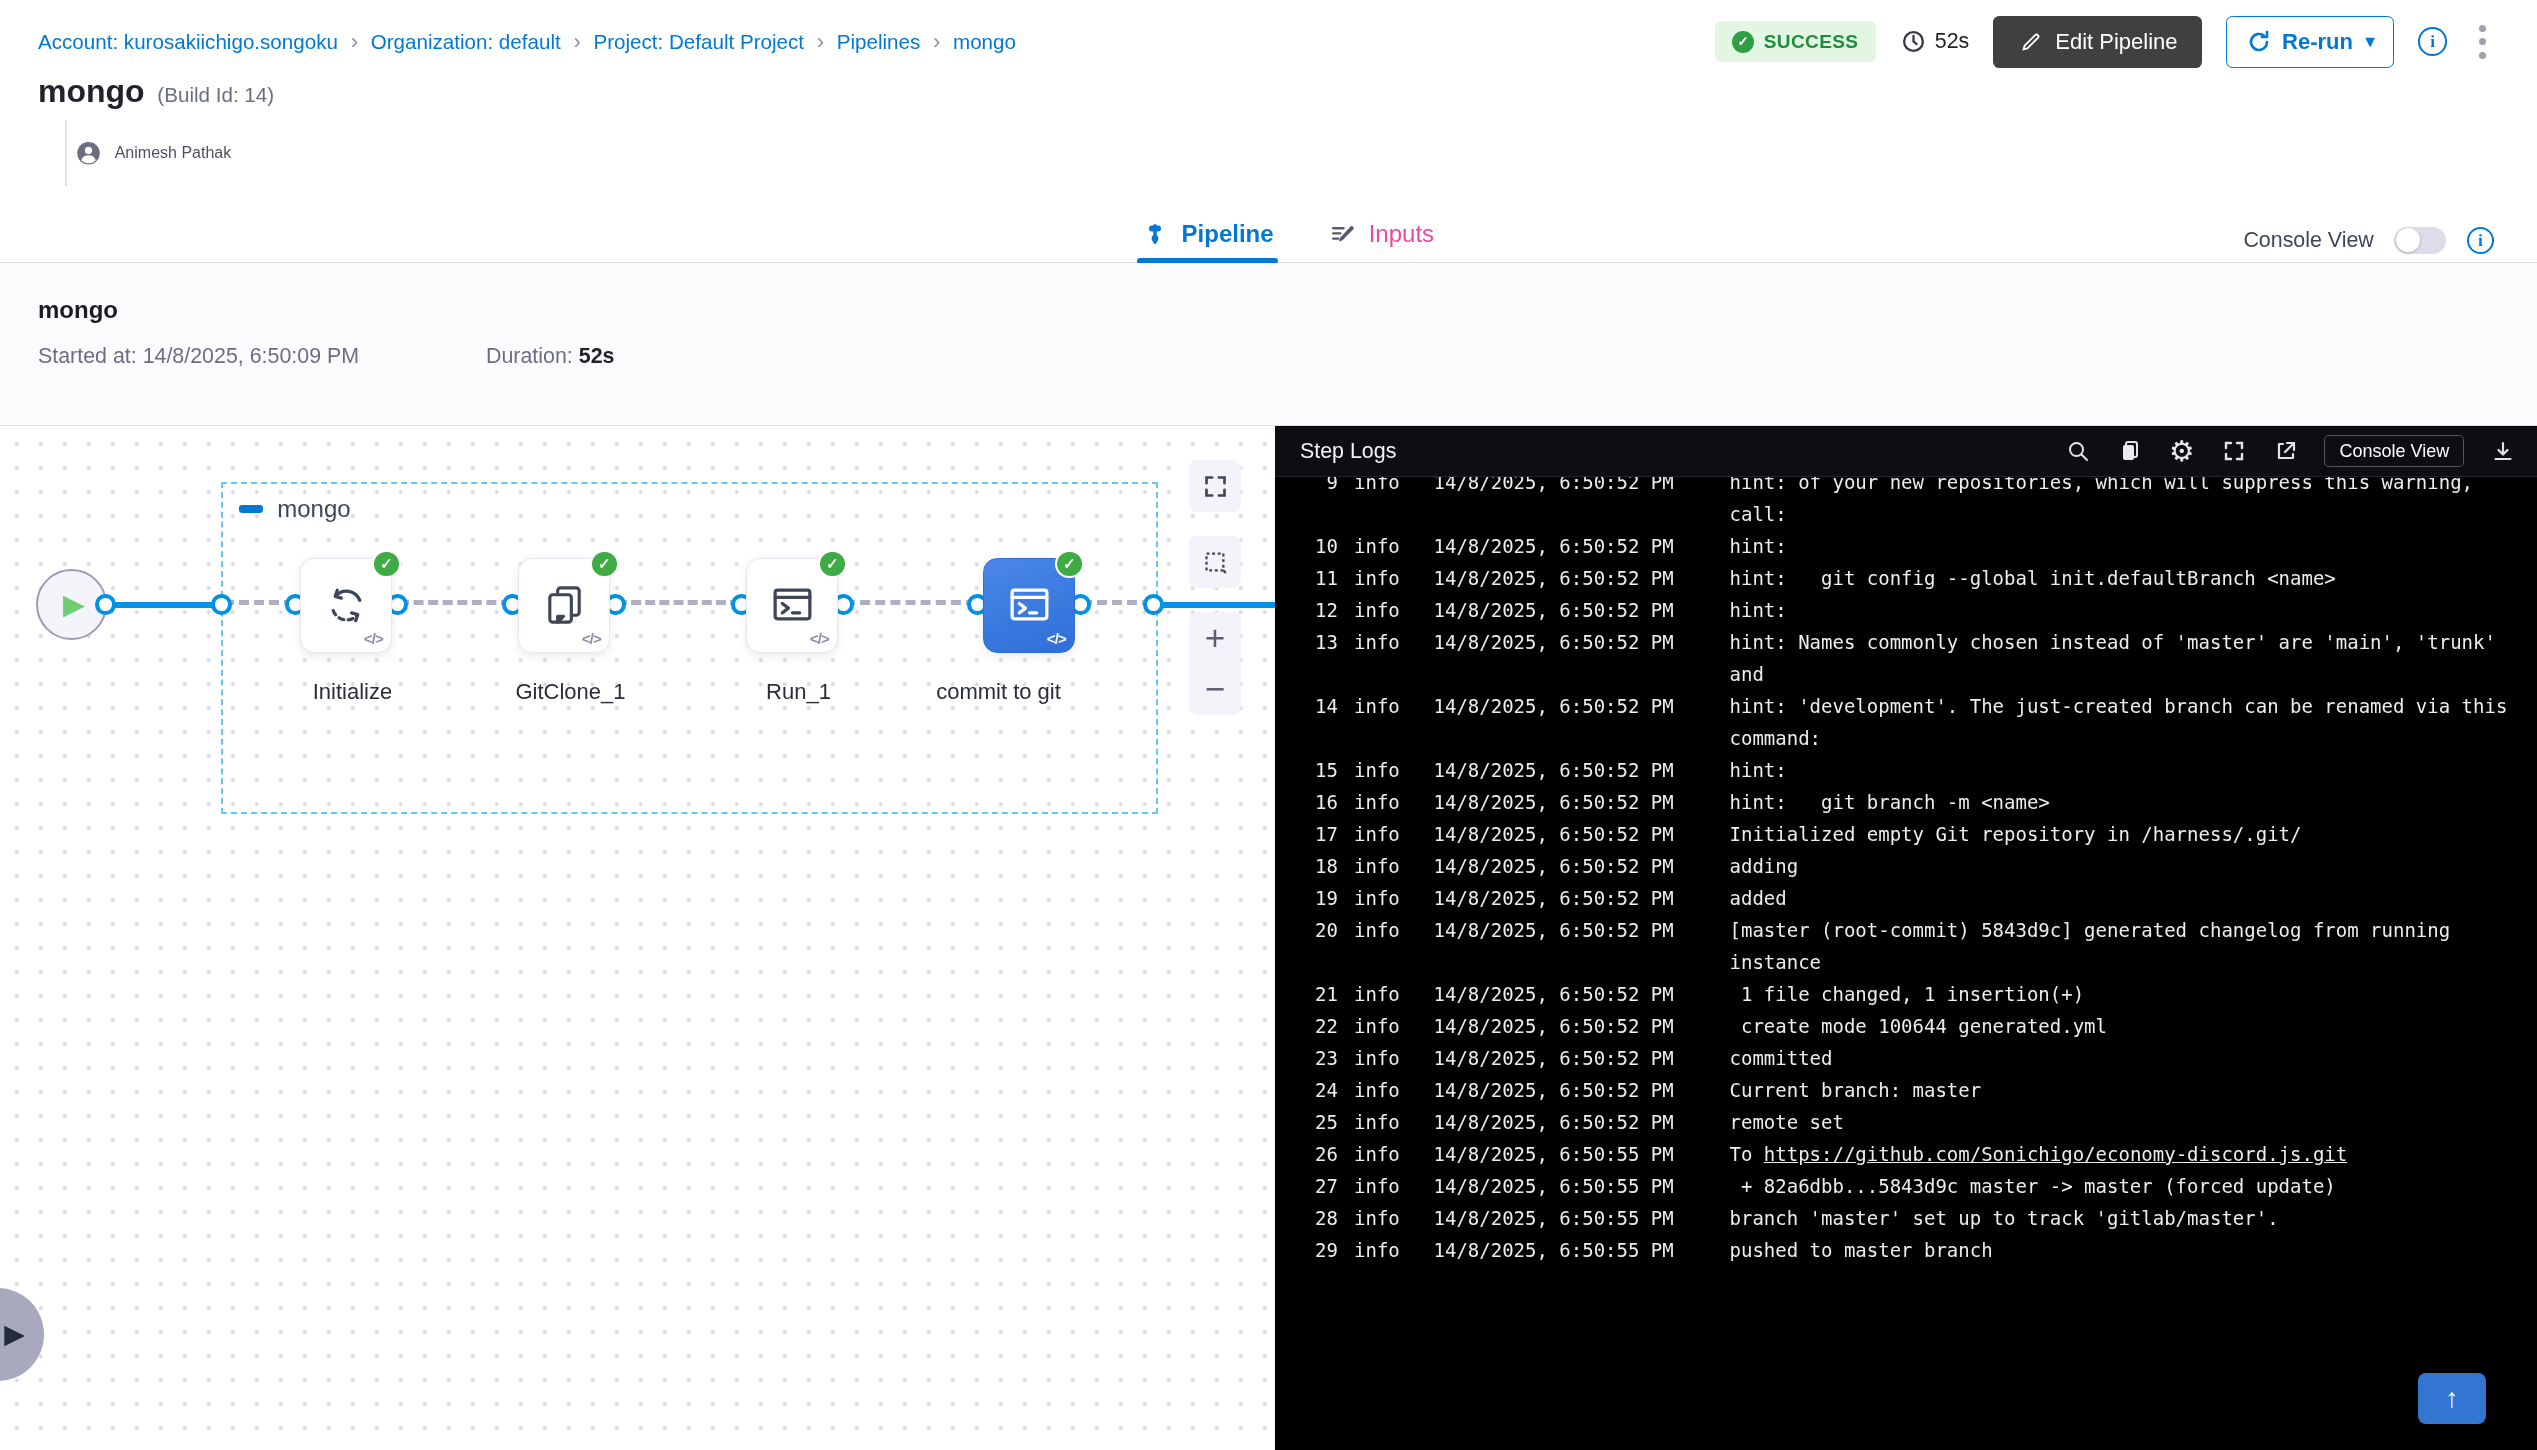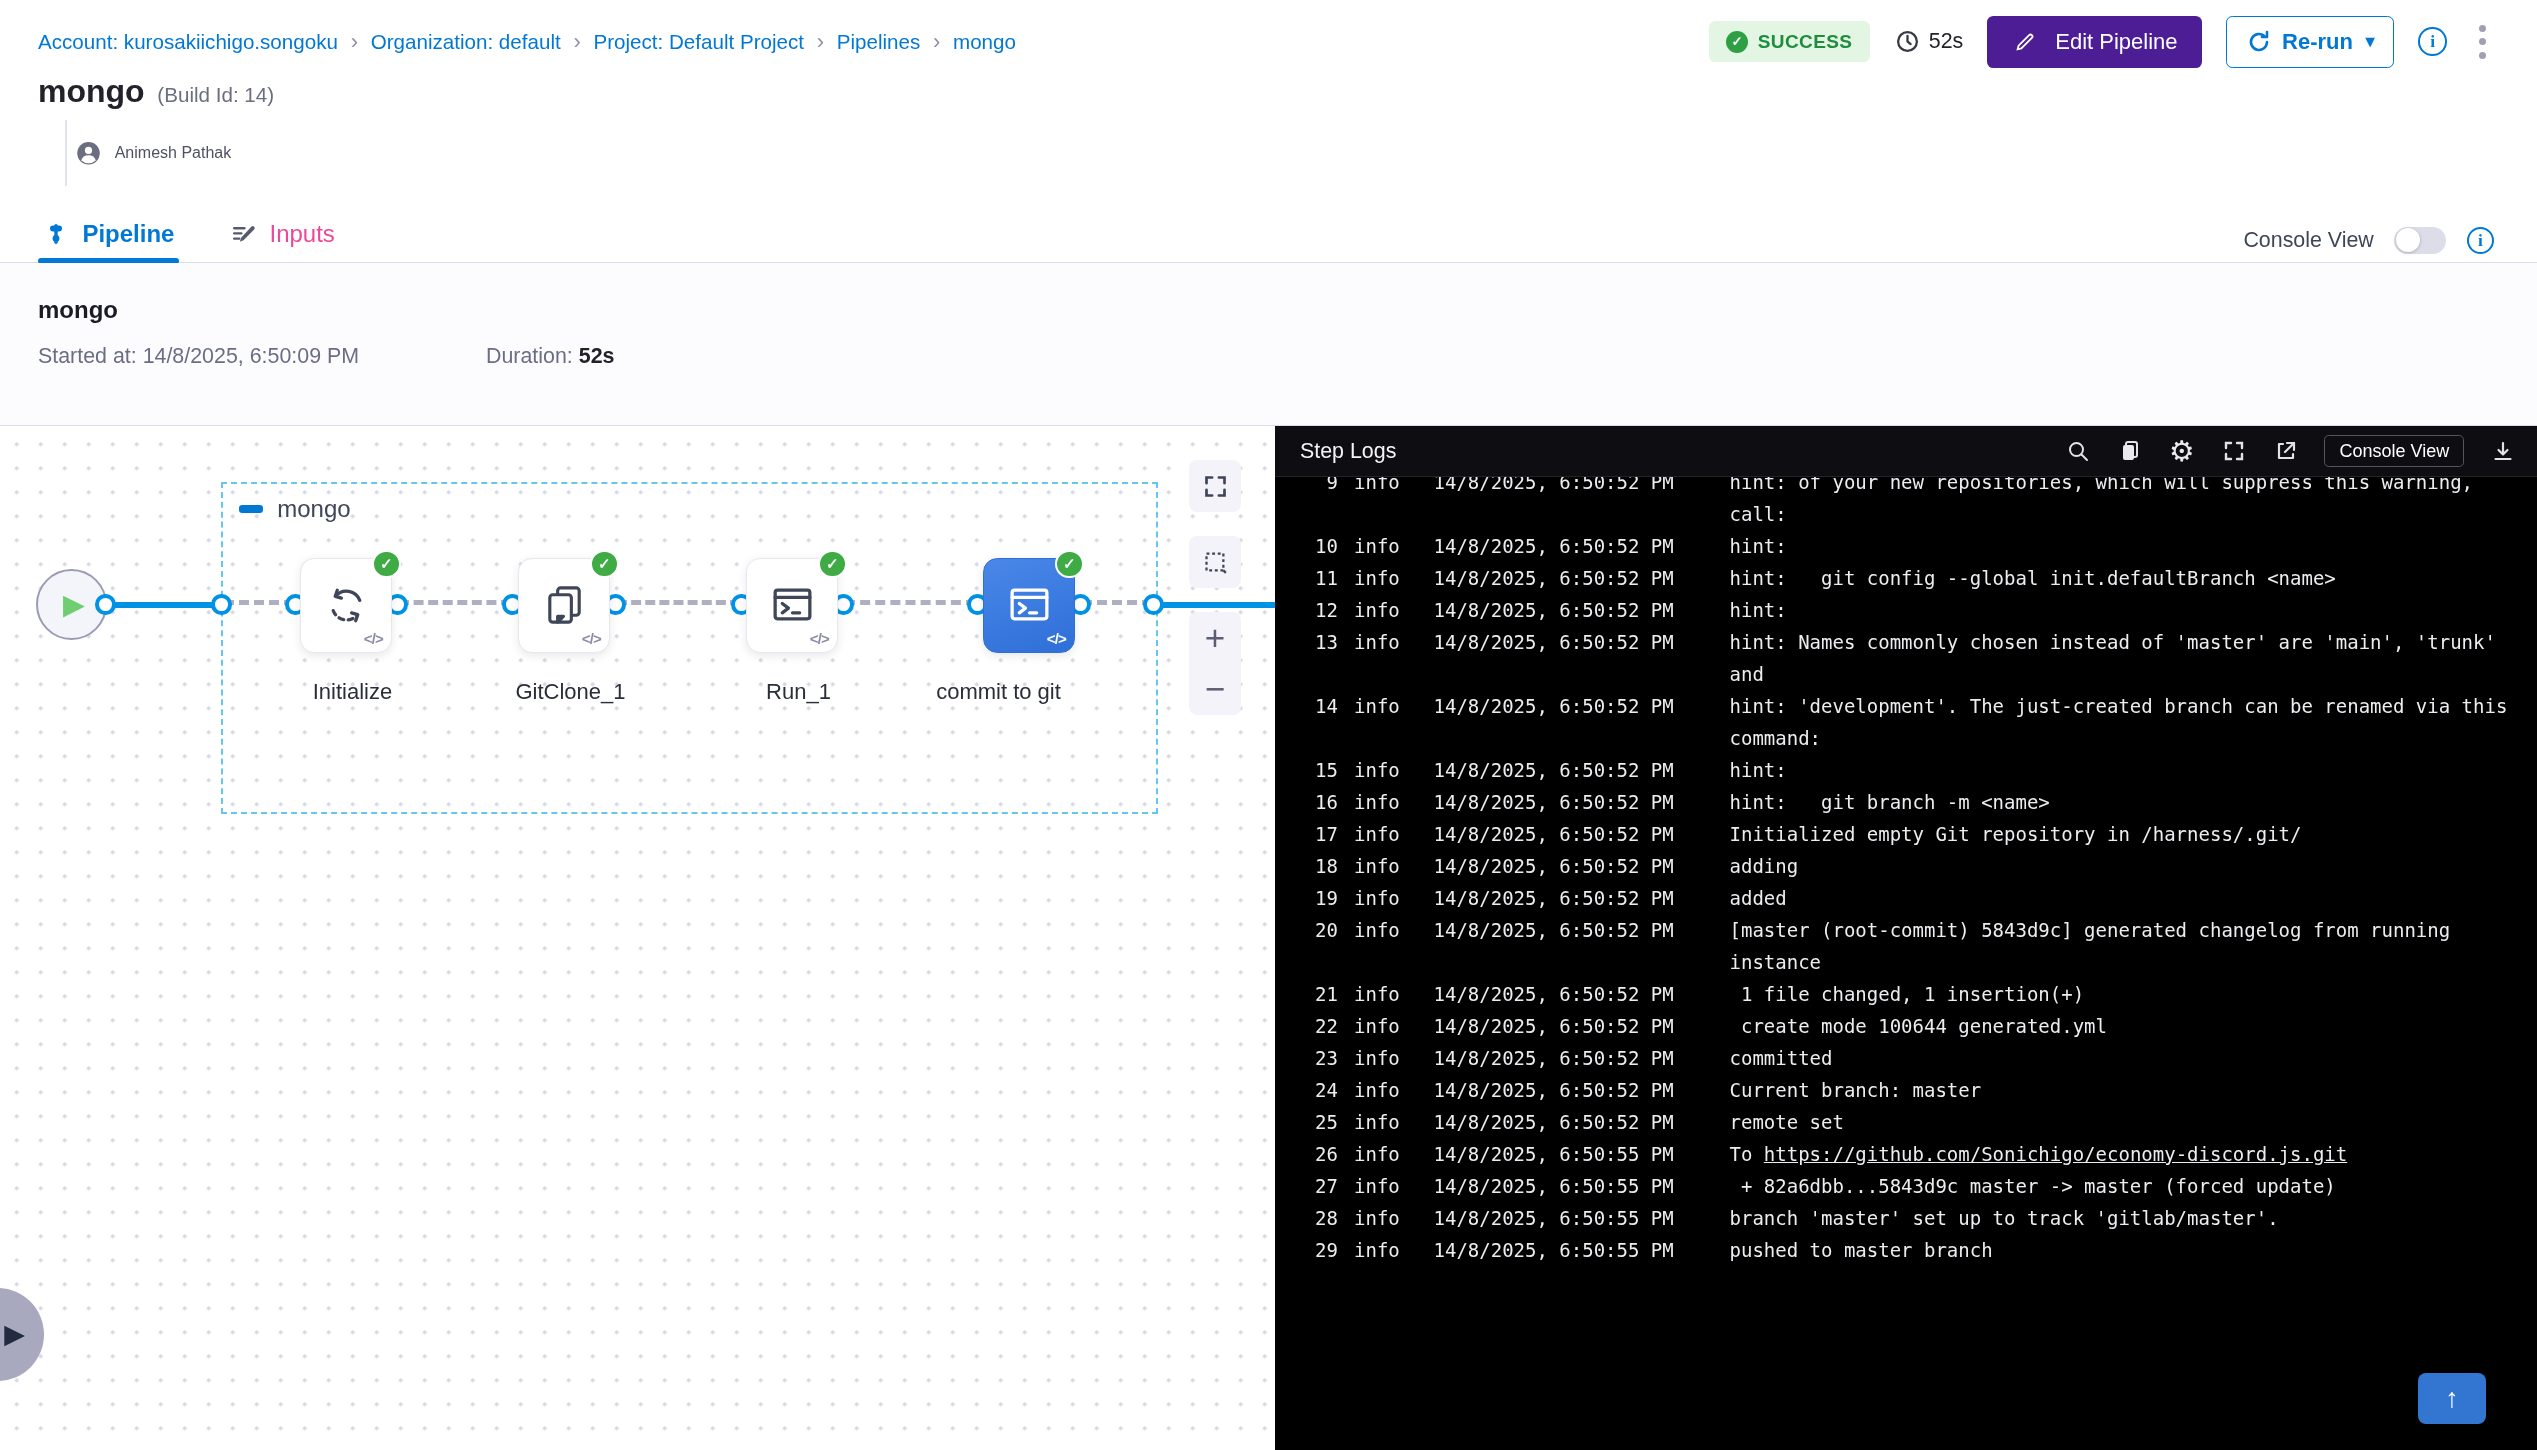--- a/index.html
+++ b/index.html
@@ -9,34 +9,34 @@
   
   .header { position:relative; height:263px; background:#fff; }
   .breadcrumb { position:absolute; left:38px; top:28.5px; font-size:20.6px; color:#0278d5; display:flex; align-items:center; gap:12.7px; white-space:nowrap; }
   .breadcrumb .crumb { cursor:pointer; }
   .breadcrumb .sep { color:#8f90a6; font-size:22px; }
 
   .actions { position:absolute; right:44px; top:14.2px; height:55px; display:flex; align-items:center; gap:24px; }
   .badge-success { display:flex; align-items:center; gap:9.5px; height:41px; padding:0 17.4px; border-radius:6.3px; background:#e3f6e3; color:#1e8e3e; font-weight:bold; font-size:19px; letter-spacing:0.4px; }
   .badge-success .chk { width:22px; height:22px; border-radius:50%; background:#2ea043; color:#fff; font-size:13.4px; display:flex; align-items:center; justify-content:center; font-weight:bold; }
   .duration-top { display:flex; align-items:center; gap:8px; font-size:21.4px; color:#22222a; }
-  .btn-primary { display:flex; align-items:center; gap:17px; height:52px; padding:0 24px; border-radius:6.3px; background:#4c1d95; color:#fff; font-size:22px; cursor:pointer; border:none; }
+  .btn-primary { display:flex; align-items:center; gap:11px; height:52px; padding:0 24px; border-radius:6.3px; background:#404040; color:#fff; font-size:22px; cursor:pointer; border:none; }
   .btn-outline { display:flex; align-items:center; gap:9.5px; height:52px; padding:0 19px; border-radius:6.3px; background:#fff; color:#0278d5; border:1.6px solid #0278d5; font-size:22px; font-weight:bold; cursor:pointer; }
   .btn-outline .caret { font-size:17.4px; margin-left:3.2px; }
   .info-circle { width:28.5px; height:28.5px; border-radius:50%; border:2.4px solid #0278d5; color:#0278d5; font-size:17.4px; font-weight:bold; display:flex; align-items:center; justify-content:center; font-family:"Liberation Serif", serif; cursor:pointer; }
   .kebab { display:flex; flex-direction:column; gap:6.3px; padding:4.7px 8px; cursor:pointer; }
   .kebab i { width:7.1px; height:7.1px; border-radius:50%; background:#9fa0b0; }
 
   .title-row { position:absolute; left:38px; top:73px; display:flex; align-items:baseline; gap:12.7px; }
   .page-title { font-size:32px; font-weight:bold; color:#22222a; }
   .build-id { font-size:20.6px; color:#6b6d80; }
   .author { position:absolute; left:65px; top:120px; height:66px; border-left:2.4px solid #e2e2ec; display:flex; align-items:center; gap:12.7px; padding-left:8px; }
   .author .name { font-size:16px; color:#4f5162; }
 
-  .tabbar { position:absolute; left:0; right:0; bottom:0; height:57px; border-bottom:1.6px solid #dcdce8; display:flex; align-items:stretch; padding-left:38px; gap:46px; background:#fff; }
+  .tabbar { position:absolute; left:0; right:0; bottom:0; height:57px; border-bottom:1.6px solid #dcdce8; display:flex; align-items:stretch; padding-left:38px; gap:46px; background:#fff;justify-content:center; }
   .tab { position:relative; display:flex; align-items:center; gap:12.7px; font-size:24px; color:#ec4899; cursor:pointer; padding:0 4.7px; }
   .tab.active { color:#0278d5; font-weight:bold; }
   .tab.active::after { content:""; position:absolute; left:0; right:0; bottom:-1.6px; height:5.5px; border-radius:3.2px; background:#0278d5; }
   .consolearea { position:absolute; right:44px; bottom:9.5px; display:flex; align-items:center; gap:20.6px; }
   .consolearea .lbl { font-size:21.4px; color:#3e4657; }
   .toggle { width:52px; height:27px; border-radius:13.4px; background:#dcdde8; position:relative; cursor:pointer; }
   .toggle .knob { position:absolute; left:1.6px; top:1.6px; width:24px; height:24px; border-radius:50%; background:#fff; box-shadow:0 0.8px 3.2px rgba(0,0,0,.25); }
 
   
   .summary { position:relative; height:162px; background:#fcfcfe; }

